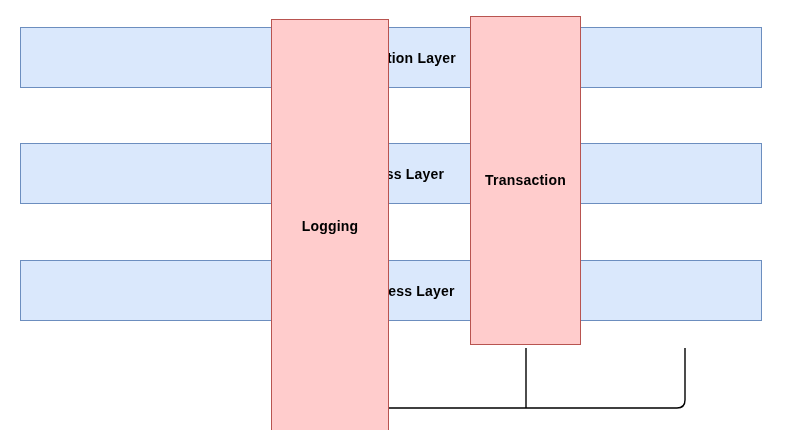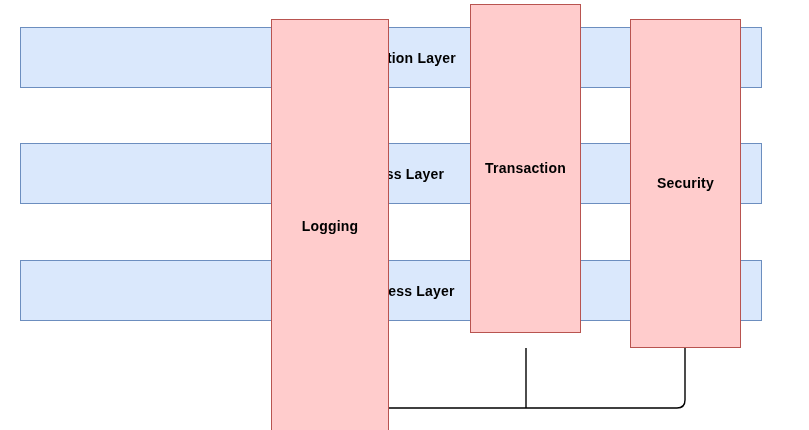--- a/index.html
+++ b/index.html
@@ -78,28 +78,23 @@
   </div>
   <div class="layer-box" id="layer-2" style="left: 20px; top: 260px; width: 742px; height: 61px; background: rgb(218, 232, 252); border-color: rgb(108, 142, 191);">
     <span class="layer-label">Data Access Layer</span>
   </div>
 
   <div class="concern-box" id="concern-0" style="left: 271px; top: 19px; width: 118px; height: 416px; background: rgb(255, 204, 204); border-color: rgb(184, 84, 80);">
     <span class="concern-label">
       <span>Logging</span>
     </span>
   </div>
-  <div class="concern-box" id="concern-1" style="left: 470px; top: 4px; width: 111px; height: 329px; background: rgb(255, 204, 204); border-color: rgb(184, 84, 80);">
+  <div class="concern-box" id="concern-1" style="left: 470px; top: 16px; width: 111px; height: 329px; background: rgb(255, 204, 204); border-color: rgb(184, 84, 80);">
     <span class="concern-label">
       <span>Transaction</span><br>
-    </span>
-  </div>
-  <div class="concern-box" id="concern-2" style="left: 630px; top: 19px; width: 111px; height: 329px; background: rgb(255, 204, 204); border-color: rgb(184, 84, 80);">
-    <span class="concern-label">
-      <span>Security</span>
     </span>
   </div>
 
   <svg id="bracket-svg" viewBox="0 0 809 430">
       <path d="M 329 348 L 329 400 Q 329 408 337 408 L 677 408 Q 685 408 685 400 L 685 348" fill="none" stroke="#000000" stroke-width="1.4"></path>
       <line x1="526" y1="348" x2="526" y2="408" stroke="#000000" stroke-width="1.4"></line>
     </svg>
 
 </div>
 

